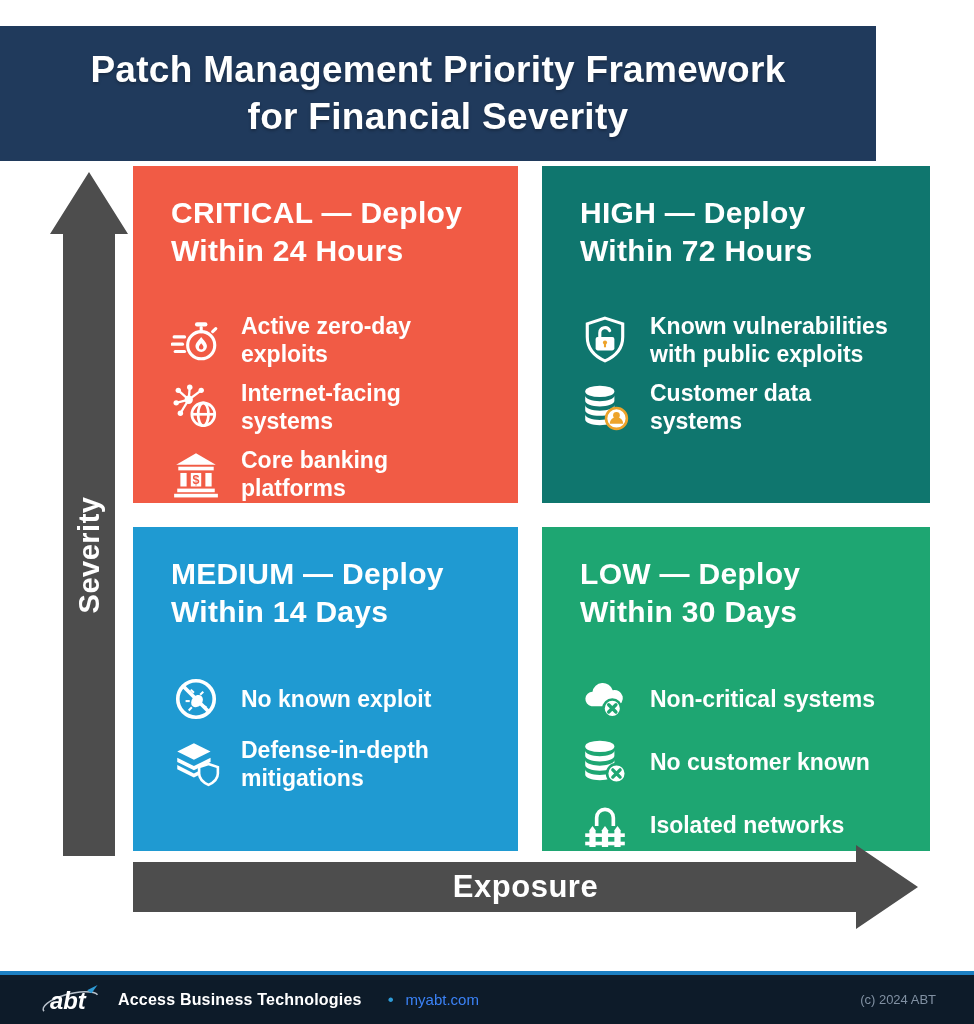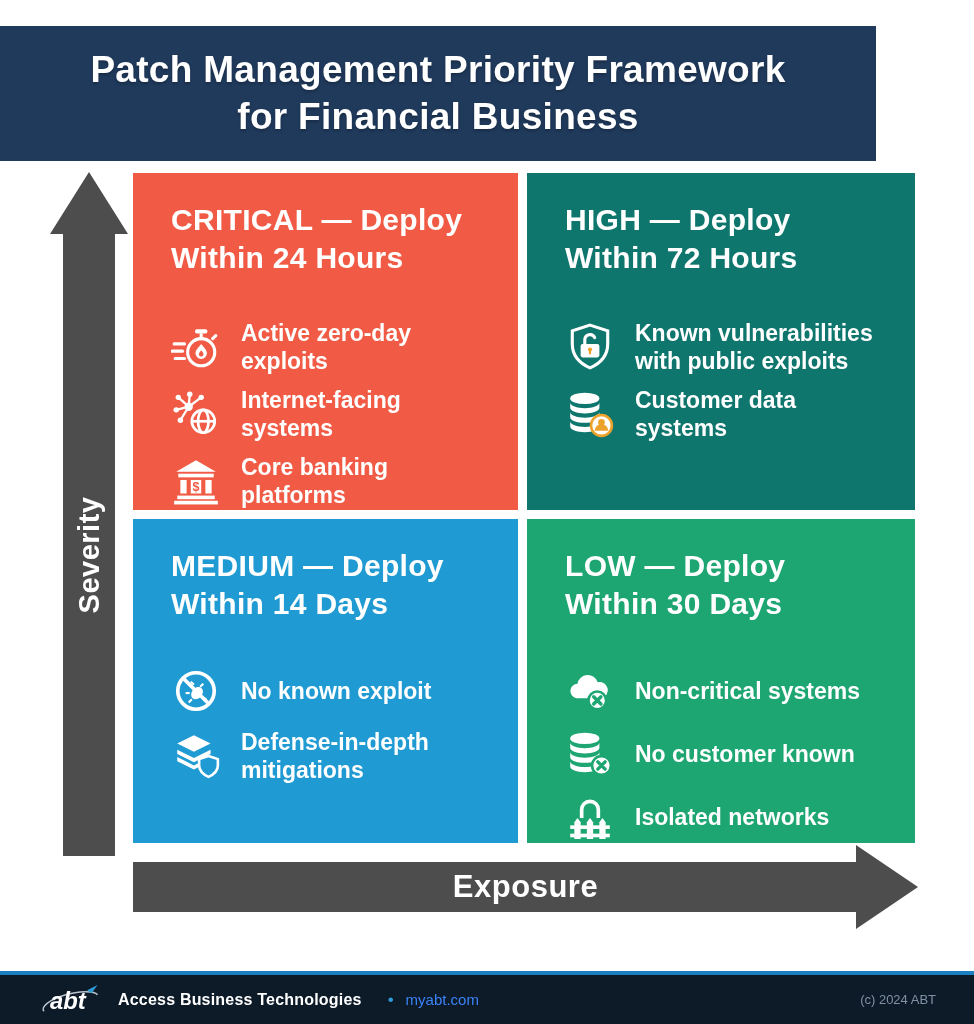--- a/index.html
+++ b/index.html
@@ -12,23 +12,23 @@
     position:absolute;left:0;top:12px;width:876px;height:135px;
     display:flex;align-items:center;justify-content:center;margin-top:14px;
   }
   .header h1{
     margin:0;color:#ffffff;font-size:37px;font-weight:800;line-height:1.26;
     text-align:center;letter-spacing:.3px;text-shadow:0 2px 3px rgba(0,0,0,.25);
   }
   .header h1 span{display:block;}
   
   .grid{
-    position:absolute;left:133px;top:173px;
+    position:absolute;left:133px;top:166px;
     display:grid;grid-template-columns:385px 388px;grid-template-rows:337px 324px;
-    gap:9px;
+    gap:24px;
   }
   .quadrant{
     box-sizing:border-box;padding:28px 22px 0 38px;color:#ffffff;
   }
   .q-title{
     margin:0;font-size:30px;font-weight:800;line-height:1.27;letter-spacing:.3px;
   }
   .q-title span{display:block;}
   .items{margin-top:42px;display:flex;flex-direction:column;gap:11px;}
   .item{display:flex;align-items:center;gap:20px;min-height:52px;}
@@ -59,21 +59,21 @@
   .dot{color:#2E9BD6;font-size:17px;margin:0 12px 0 26px;}
   .site{color:#3b82f6;font-size:15px;text-decoration:none;}
   .copy{margin-left:auto;color:#8191A3;font-size:13px;}
 </style>
 </head>
 <body>
 
 <header class="header" style="background-color: rgb(32, 58, 92);">
   <h1>
     <span>Patch Management Priority Framework</span>
-    <span>for Financial Business</span>
+    <span>for Financial Severity</span>
   </h1>
 </header>
 
 <div class="y-axis" style="color: rgb(77, 77, 77);">
   <svg viewBox="0 0 78 684">
     <polygon points="39,0 0,62 13,62 13,684 65,684 65,62 78,62" fill="currentColor"></polygon>
   </svg>
   <div class="y-label">Severity</div>
 </div>
 

